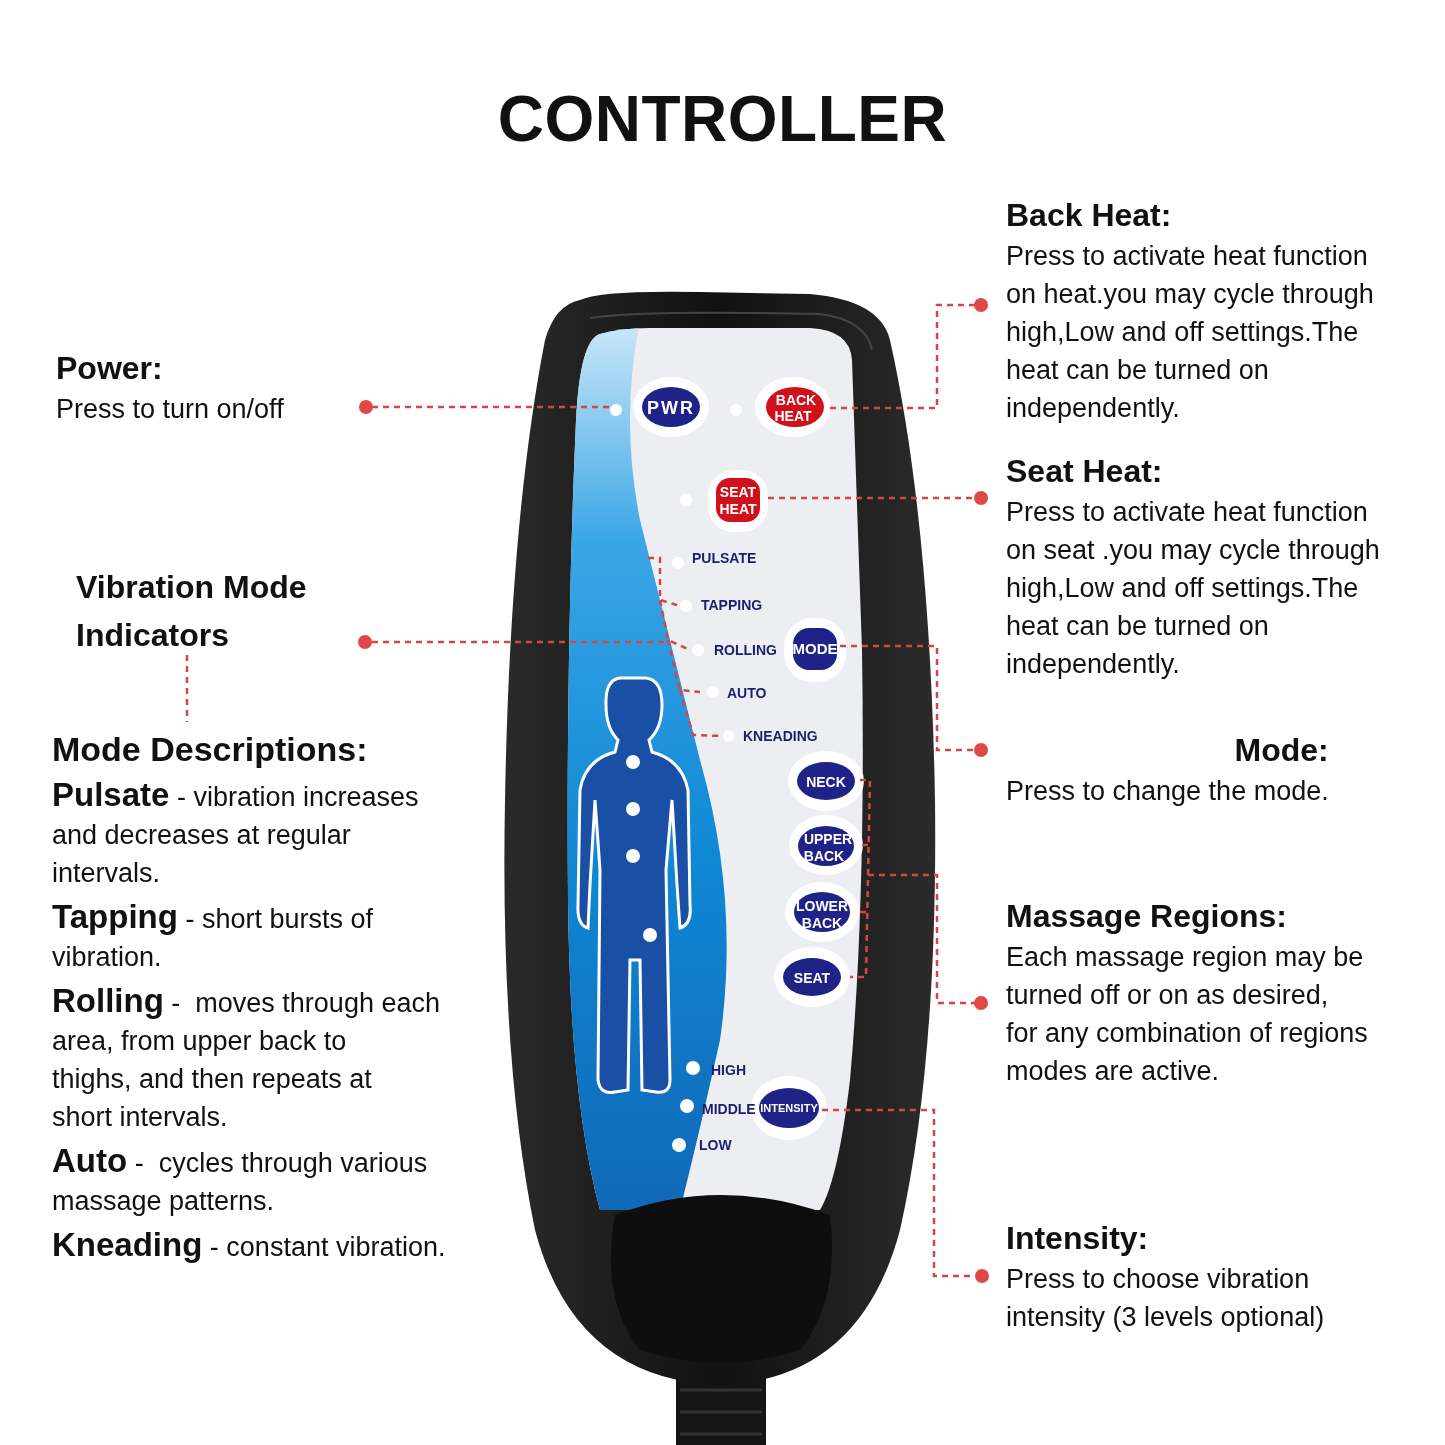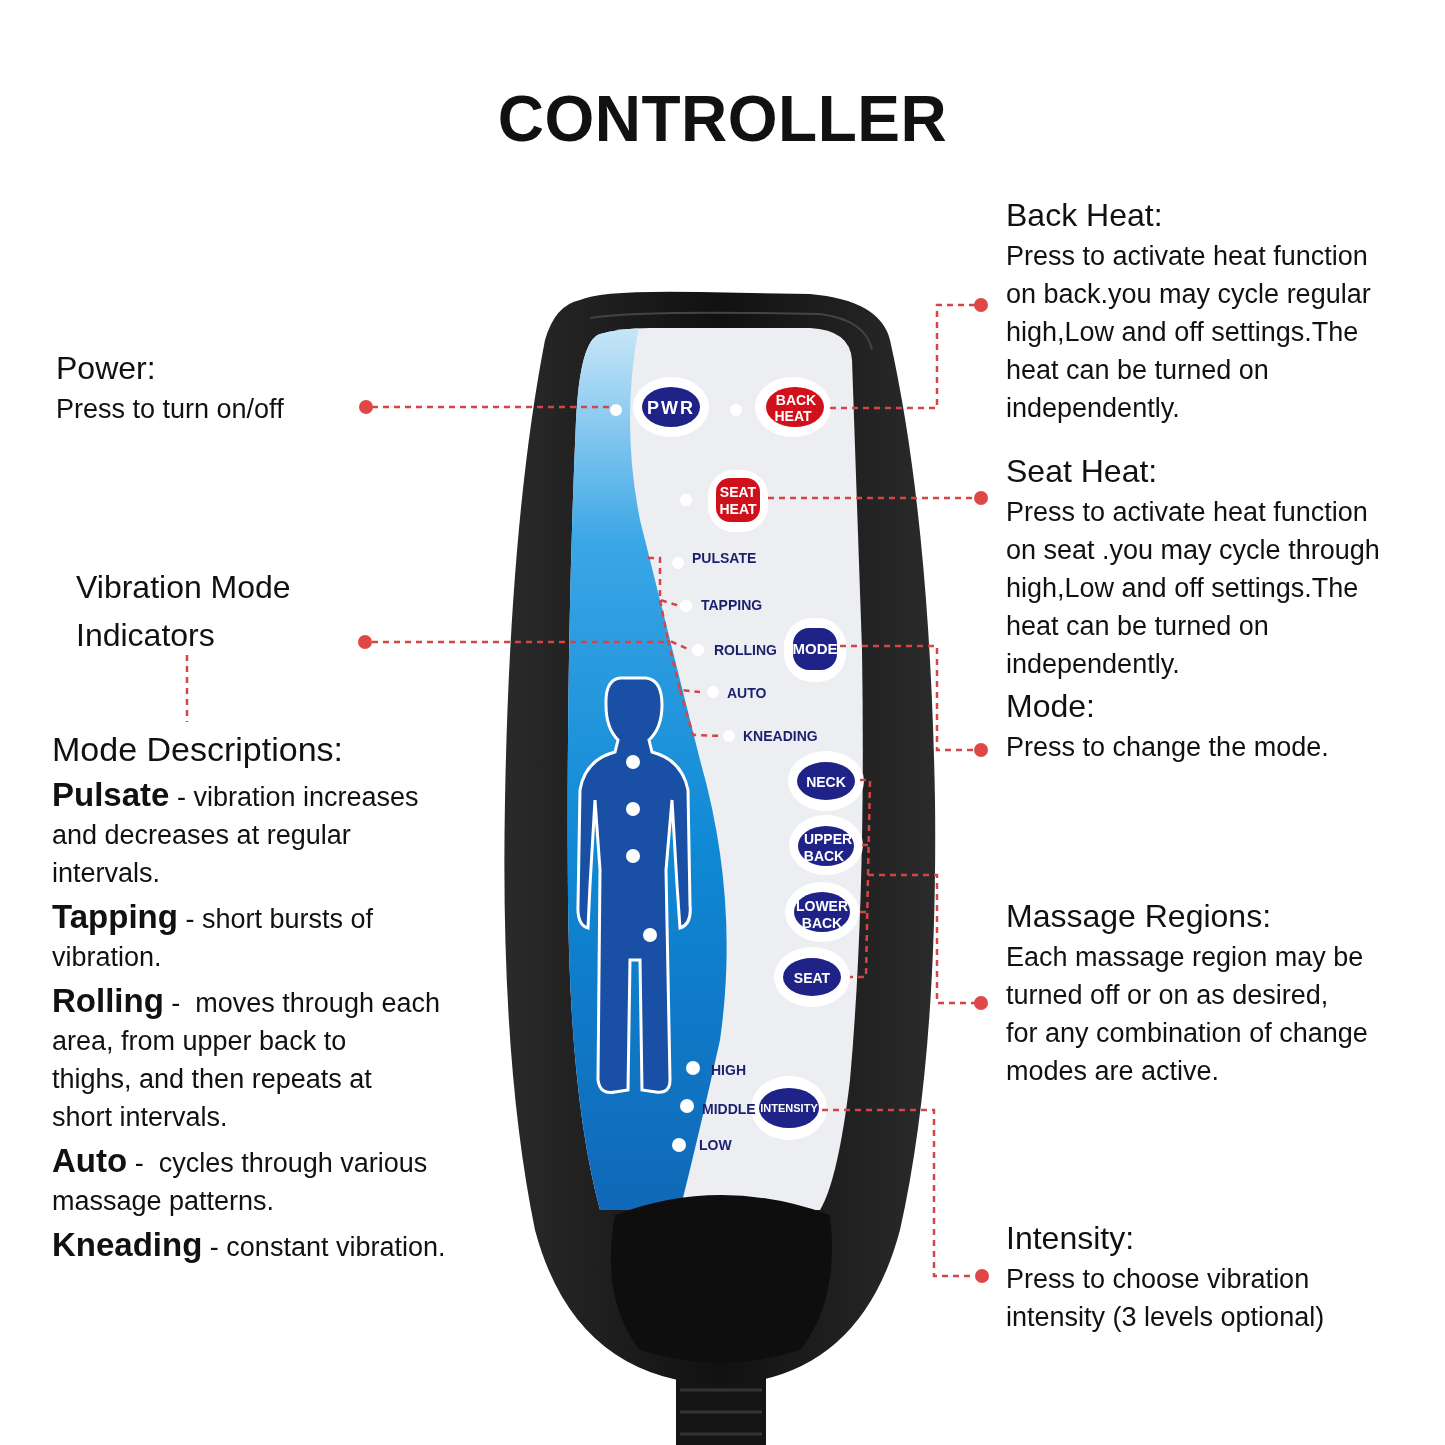--- a/index.html
+++ b/index.html
@@ -1,19 +1,19 @@
 <!DOCTYPE html>
 <html><head>
 <meta charset="utf-8">
 <style>
   html, body { margin:0; padding:0; background:#ffffff; }
   body { width:1445px; height:1445px; position:relative; overflow:hidden; font-family:"Liberation Sans", sans-serif; color:#111; }
   .title { position:absolute; left:0; width:1445px; top:82px; text-align:center; font-size:64px; font-weight:700; letter-spacing:0.5px; font-family:"Liberation Sans", sans-serif; }
   .blk { position:absolute; font-family:"DejaVu Sans", sans-serif; }
-  .h { font-size:32px; font-weight:400; line-height:44px; font-family:"Liberation Sans", sans-serif; }
+  .h { font-size:32px; font-weight:700; line-height:44px; font-family:"Liberation Sans", sans-serif; }
   .p { font-size:27px; line-height:38px; font-family:"Liberation Sans", sans-serif; }
   .md { margin-bottom:6px; }
   .md .term { font-size:33px; font-weight:700; font-family:"Liberation Sans", sans-serif; }
   svg.ctrl { position:absolute; left:0; top:0; }
   .btn-label { font-family:"Liberation Sans", sans-serif; font-weight:700; fill:#fff; }
   .ind-label { font-family:"Liberation Sans", sans-serif; font-weight:700; fill:#1c1f6e; font-size:14px; }
 </style>
 </head>
 <body>
 
@@ -199,45 +199,45 @@
     <div class="p">massage patterns.</div>
   </div>
   <div class="md">
     <div class="p"><span class="term">Kneading</span><span> - </span><span>constant vibration.</span></div>
   </div>
 </div>
 
 <div class="blk" style="left:1006px; top:193px;">
   <div class="h">Back Heat:</div>
   <div class="p">Press to activate heat function</div>
-  <div class="p">on back.you may cycle regular</div>
+  <div class="p">on heat.you may cycle through</div>
   <div class="p">high,Low and off settings.The</div>
   <div class="p">heat can be turned on</div>
   <div class="p">independently.</div>
 </div>
 
 <div class="blk" style="left:1006px; top:449px;">
   <div class="h">Seat Heat:</div>
   <div class="p">Press to activate heat function</div>
   <div class="p">on seat .you may cycle through</div>
   <div class="p">high,Low and off settings.The</div>
   <div class="p">heat can be turned on</div>
   <div class="p">independently.</div>
 </div>
 
-<div class="blk" style="left:1006px; top:684px;">
+<div class="blk" style="left:1006px; top:728px;text-align:right;">
   <div class="h">Mode:</div>
   <div class="p">Press to change the mode.</div>
 </div>
 
 <div class="blk" style="left:1006px; top:894px;">
   <div class="h">Massage Regions:</div>
   <div class="p">Each massage region may be</div>
   <div class="p">turned off or on as desired,</div>
-  <div class="p">for any combination of change</div>
+  <div class="p">for any combination of regions</div>
   <div class="p">modes are active.</div>
 </div>
 
 <div class="blk" style="left:1006px; top:1216px;">
   <div class="h">Intensity:</div>
   <div class="p">Press to choose vibration</div>
   <div class="p">intensity (3 levels optional)</div>
 </div>
 
 </body></html>

